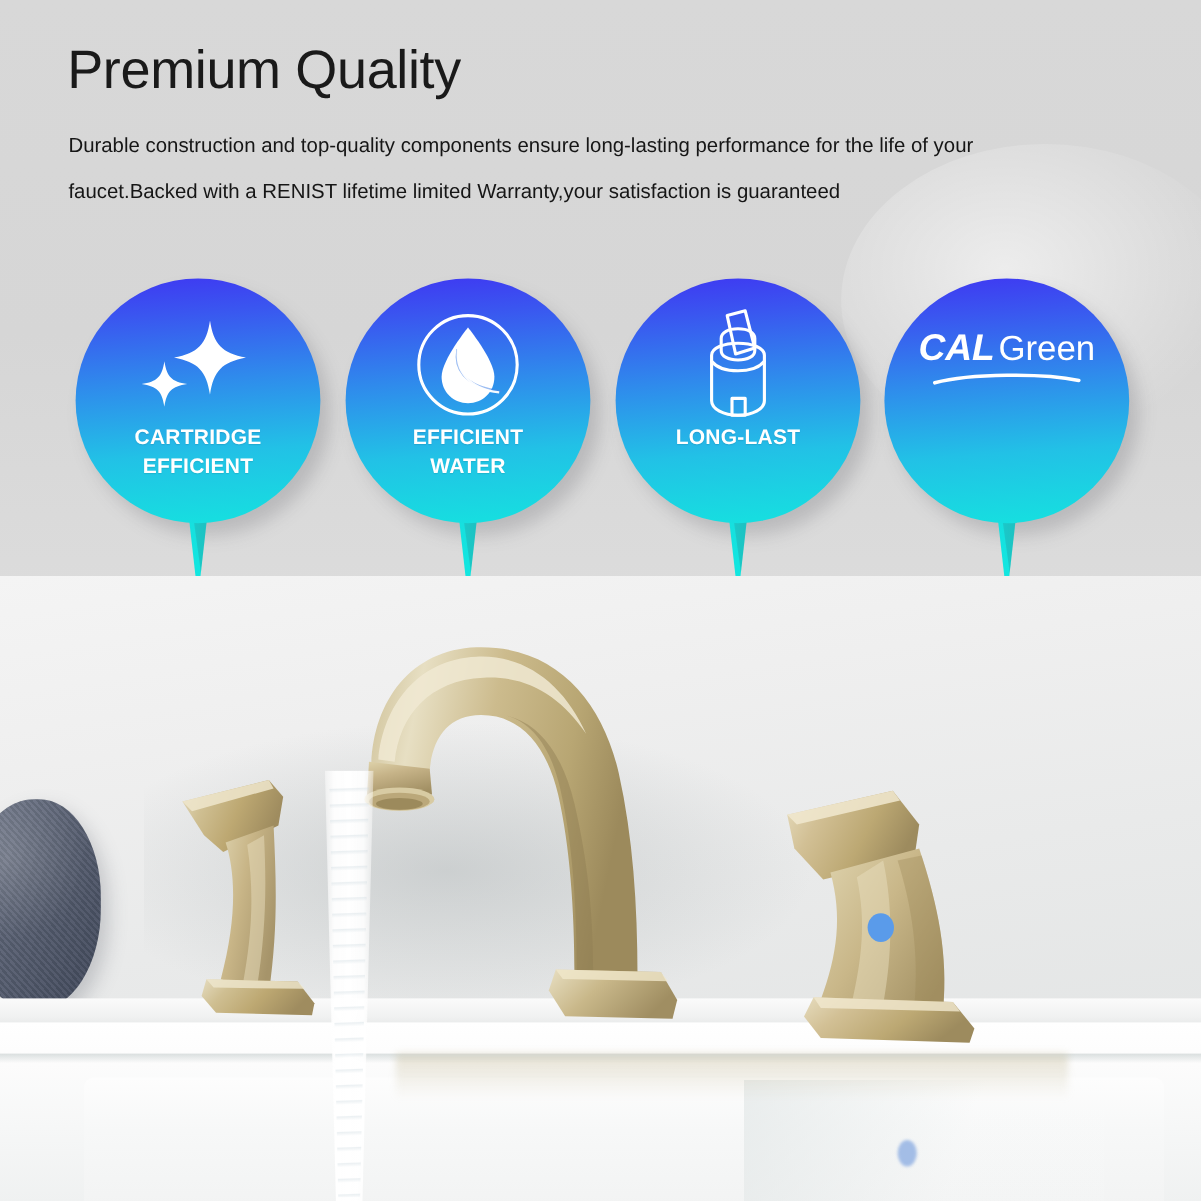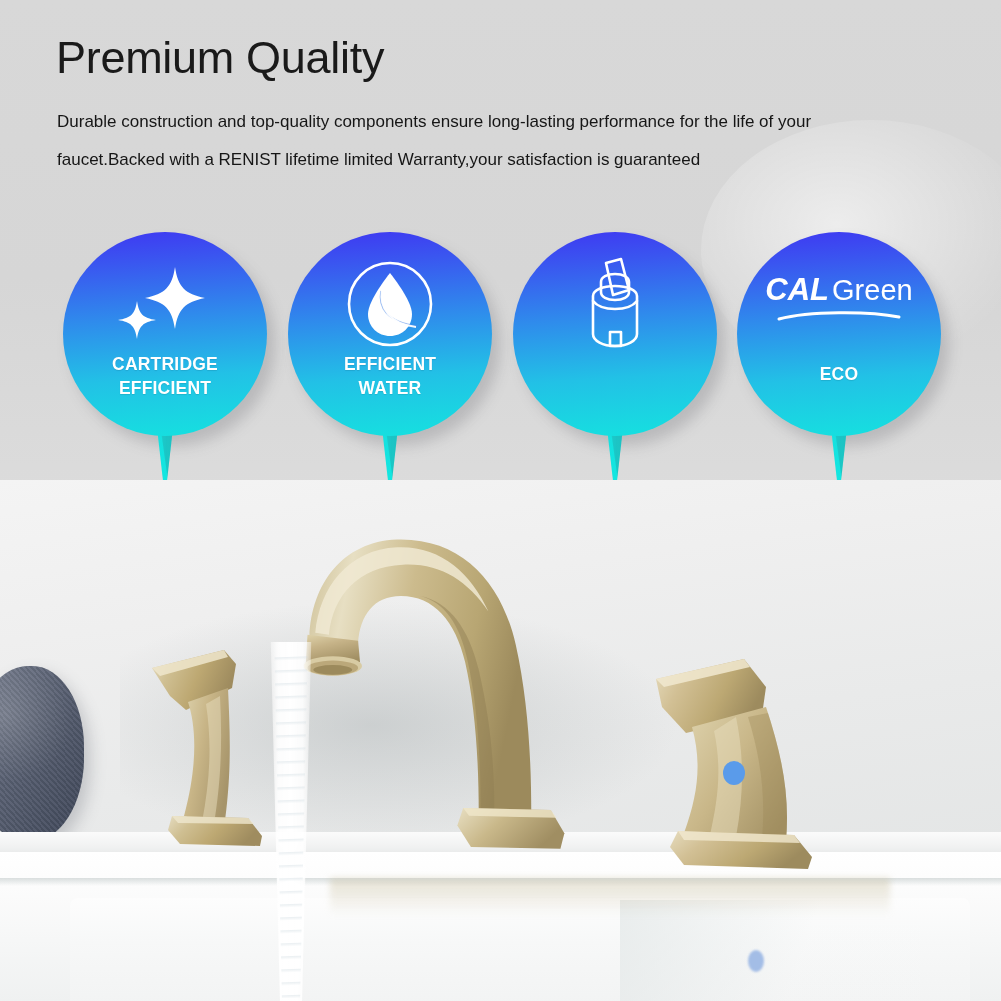--- a/index.html
+++ b/index.html
@@ -362,37 +362,37 @@
             <g fill="none" stroke="#ffffff" stroke-width="2.6" stroke-linejoin="round" stroke-linecap="round">
               <path d="M37 9 L52 5 L60 36 L44 41 Z"></path>
               <path d="M32 28 C32 23, 38 20, 46 20 C54 20, 60 23, 60 28 L60 38 C60 43, 54 46, 46 46 C38 46, 32 43, 32 38 Z"></path>
               <path d="M24 42 C24 36, 34 32, 46 32 C58 32, 68 36, 68 42 L68 80 C68 87, 58 92, 46 92 C34 92, 24 87, 24 80 Z"></path>
               <path d="M24 47 C28 52, 36 55, 46 55 C56 55, 64 52, 68 47"></path>
               <rect x="41" y="78" width="11" height="14"></rect>
             </g>
           </svg>
         </div>
         <div class="badge-label">
+          <div>LONG-LAST</div>
         </div>
       </div>
 
       <div class="badge badge-4">
         <div class="badge-shadow"></div>
         <div class="badge-tail"></div>
         <div class="badge-circle"></div>
 
         <div class="calgreen">
           <span class="cal">CAL</span><span class="green">Green</span>
         </div>
         <svg class="calgreen-underline" viewBox="0 0 124 12" aria-hidden="true">
           <path d="M2 9 C32 1, 92 1, 122 7" fill="none" stroke="#ffffff" stroke-width="3" stroke-linecap="round"></path>
         </svg>
 
         <div class="badge-label two-line-lower">
-          <div>ECO</div>
         </div>
       </div>
 
     </div>
   </div>
 
   <div class="photo">
     <div class="wall"></div>
     <div class="wall-shadow"></div>
 

